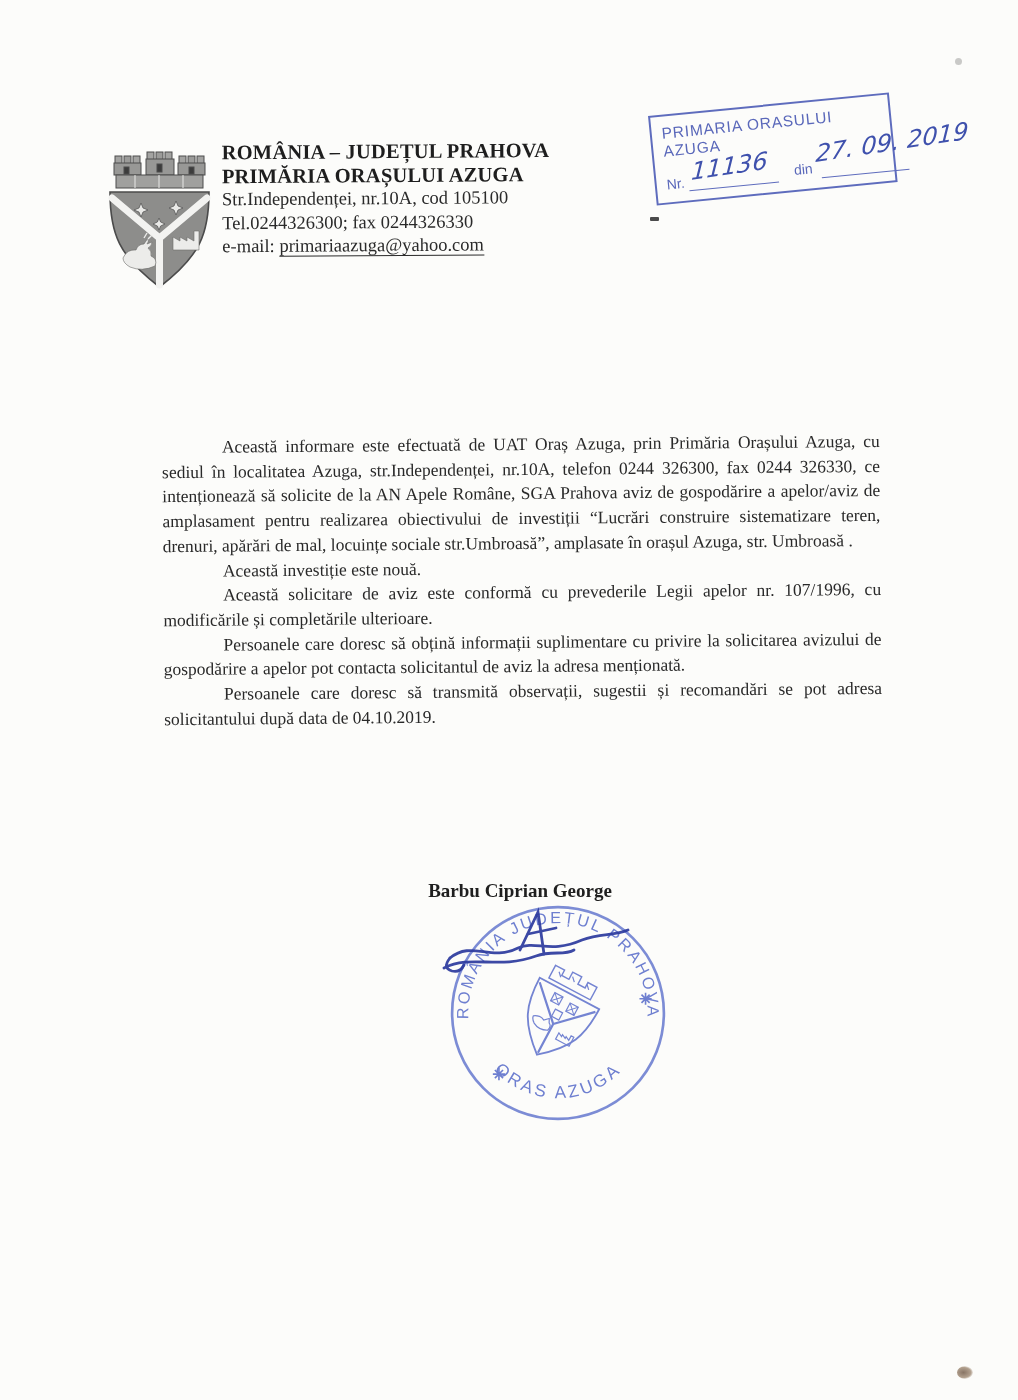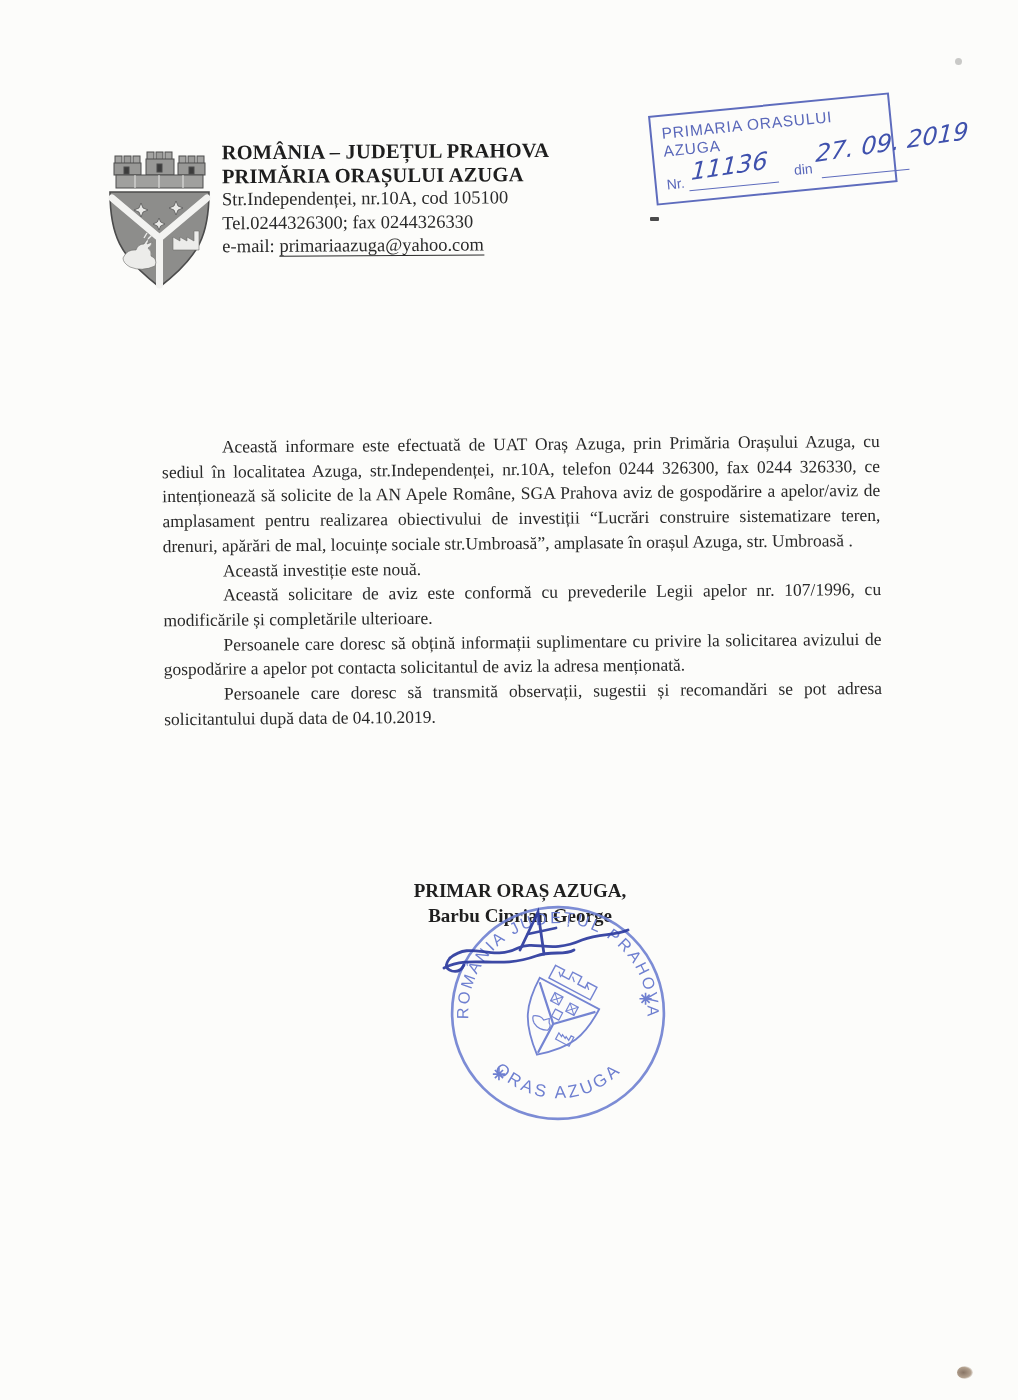--- a/index.html
+++ b/index.html
@@ -138,21 +138,20 @@
 
   <div class="body-block">
     <p>Această informare este efectuată de UAT Oraș Azuga, prin Primăria Orașului Azuga, cu sediul în localitatea Azuga, str.Independenței, nr.10A, telefon 0244 326300, fax 0244 326330, ce intenționează să solicite de la AN Apele Române, SGA Prahova  aviz de gospodărire a apelor/aviz de amplasament pentru realizarea obiectivului de investiții  “Lucrări construire sistematizare teren, drenuri, apărări de mal, locuințe sociale str.Umbroasă”, amplasate în orașul Azuga, str. Umbroasă .</p>
     <p>Această investiție este nouă.</p>
     <p>Această solicitare de aviz este conformă cu prevederile Legii apelor nr. 107/1996, cu modificările și completările ulterioare.</p>
     <p>Persoanele care doresc să obțină informații suplimentare cu privire la solicitarea avizului de gospodărire a apelor pot contacta solicitantul de aviz la adresa menționată.</p>
     <p>Persoanele care doresc să transmită observații, sugestii și recomandări se pot adresa solicitantului după data de 04.10.2019.</p>
   </div>
 
   <div class="sig-block">
-    <div class="sig-title">PRIMAR ORAȘ AZUGA,</div>
     <div class="sig-name">Barbu Ciprian George</div>
   </div>
 
   <svg class="round-stamp" viewBox="0 0 220 220">
     <defs>
       <path id="arcTop" d="M 23.4,125.3 A 88 88 0 1 1 196.6,125.3" fill="none"></path>
       <path id="arcBottom" d="M 45.6,164.6 A 86 86 0 0 0 174.4,164.6" fill="none"></path>
     </defs>
     <circle cx="110" cy="110" r="104" fill="none" stroke="#6e7fd0" stroke-width="2.6" opacity="0.9"></circle>
     <text font-family="Liberation Sans, sans-serif" font-size="16" letter-spacing="2.5" fill="#6e7fd0">

